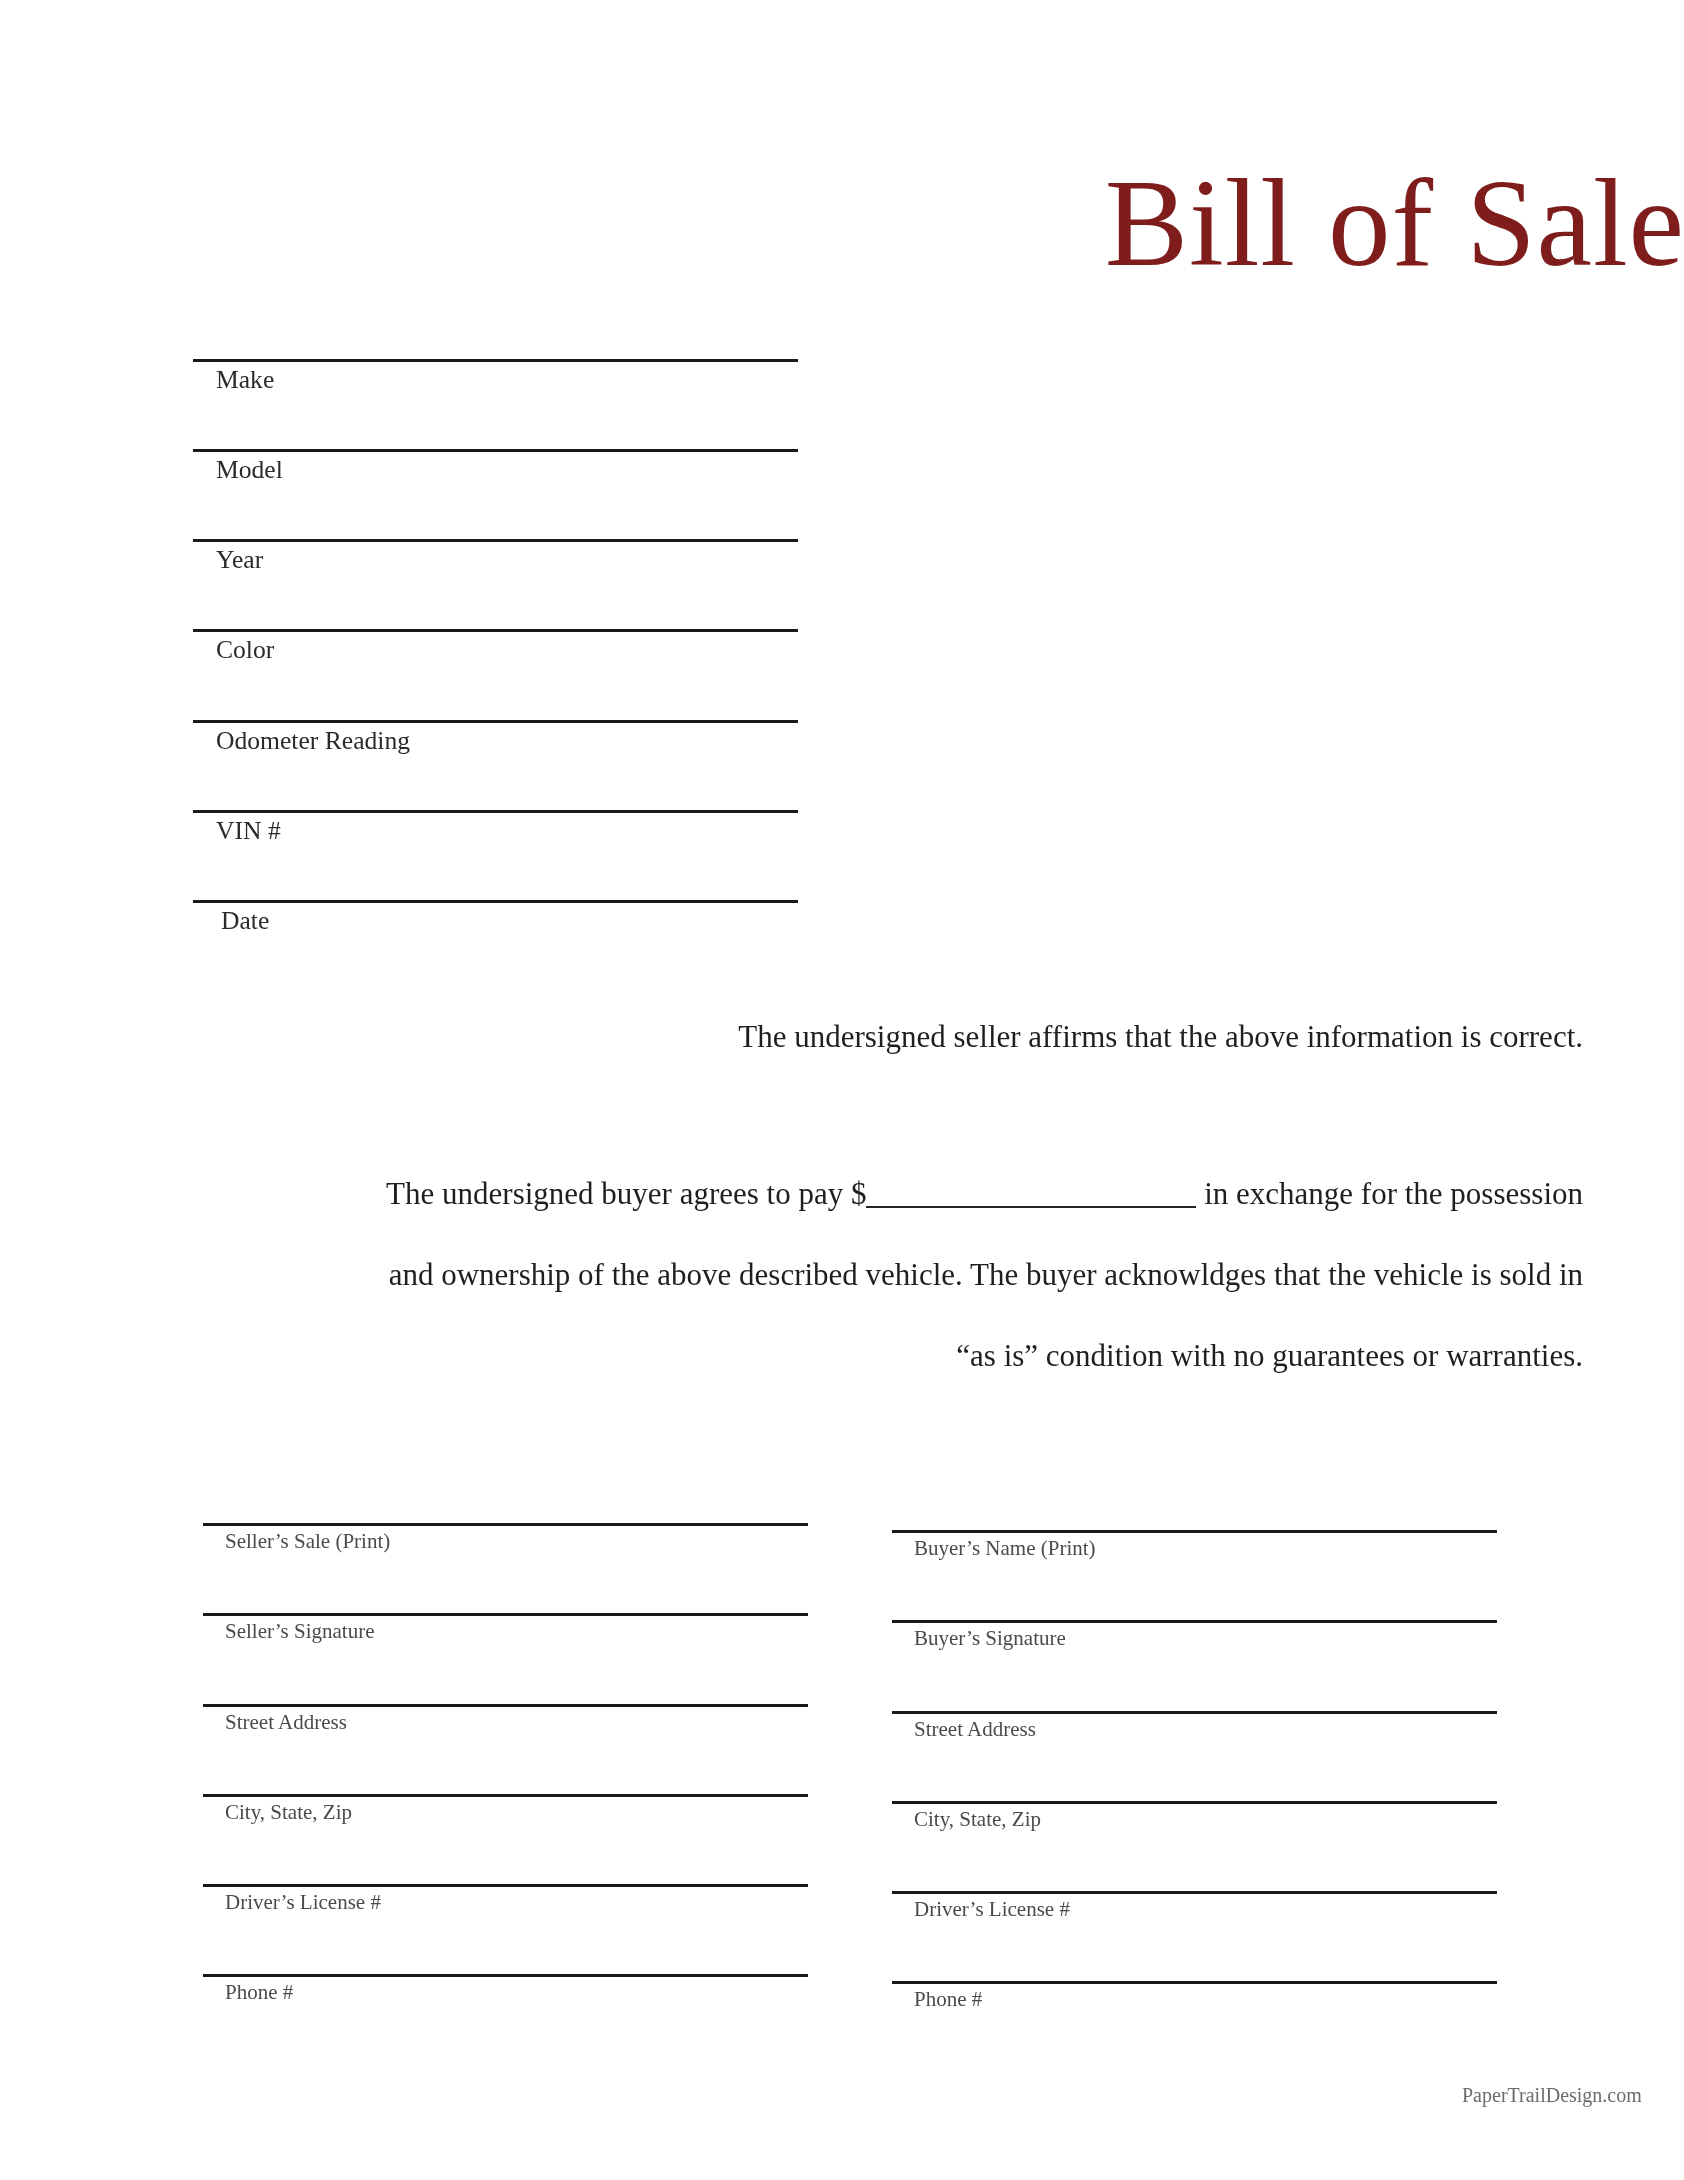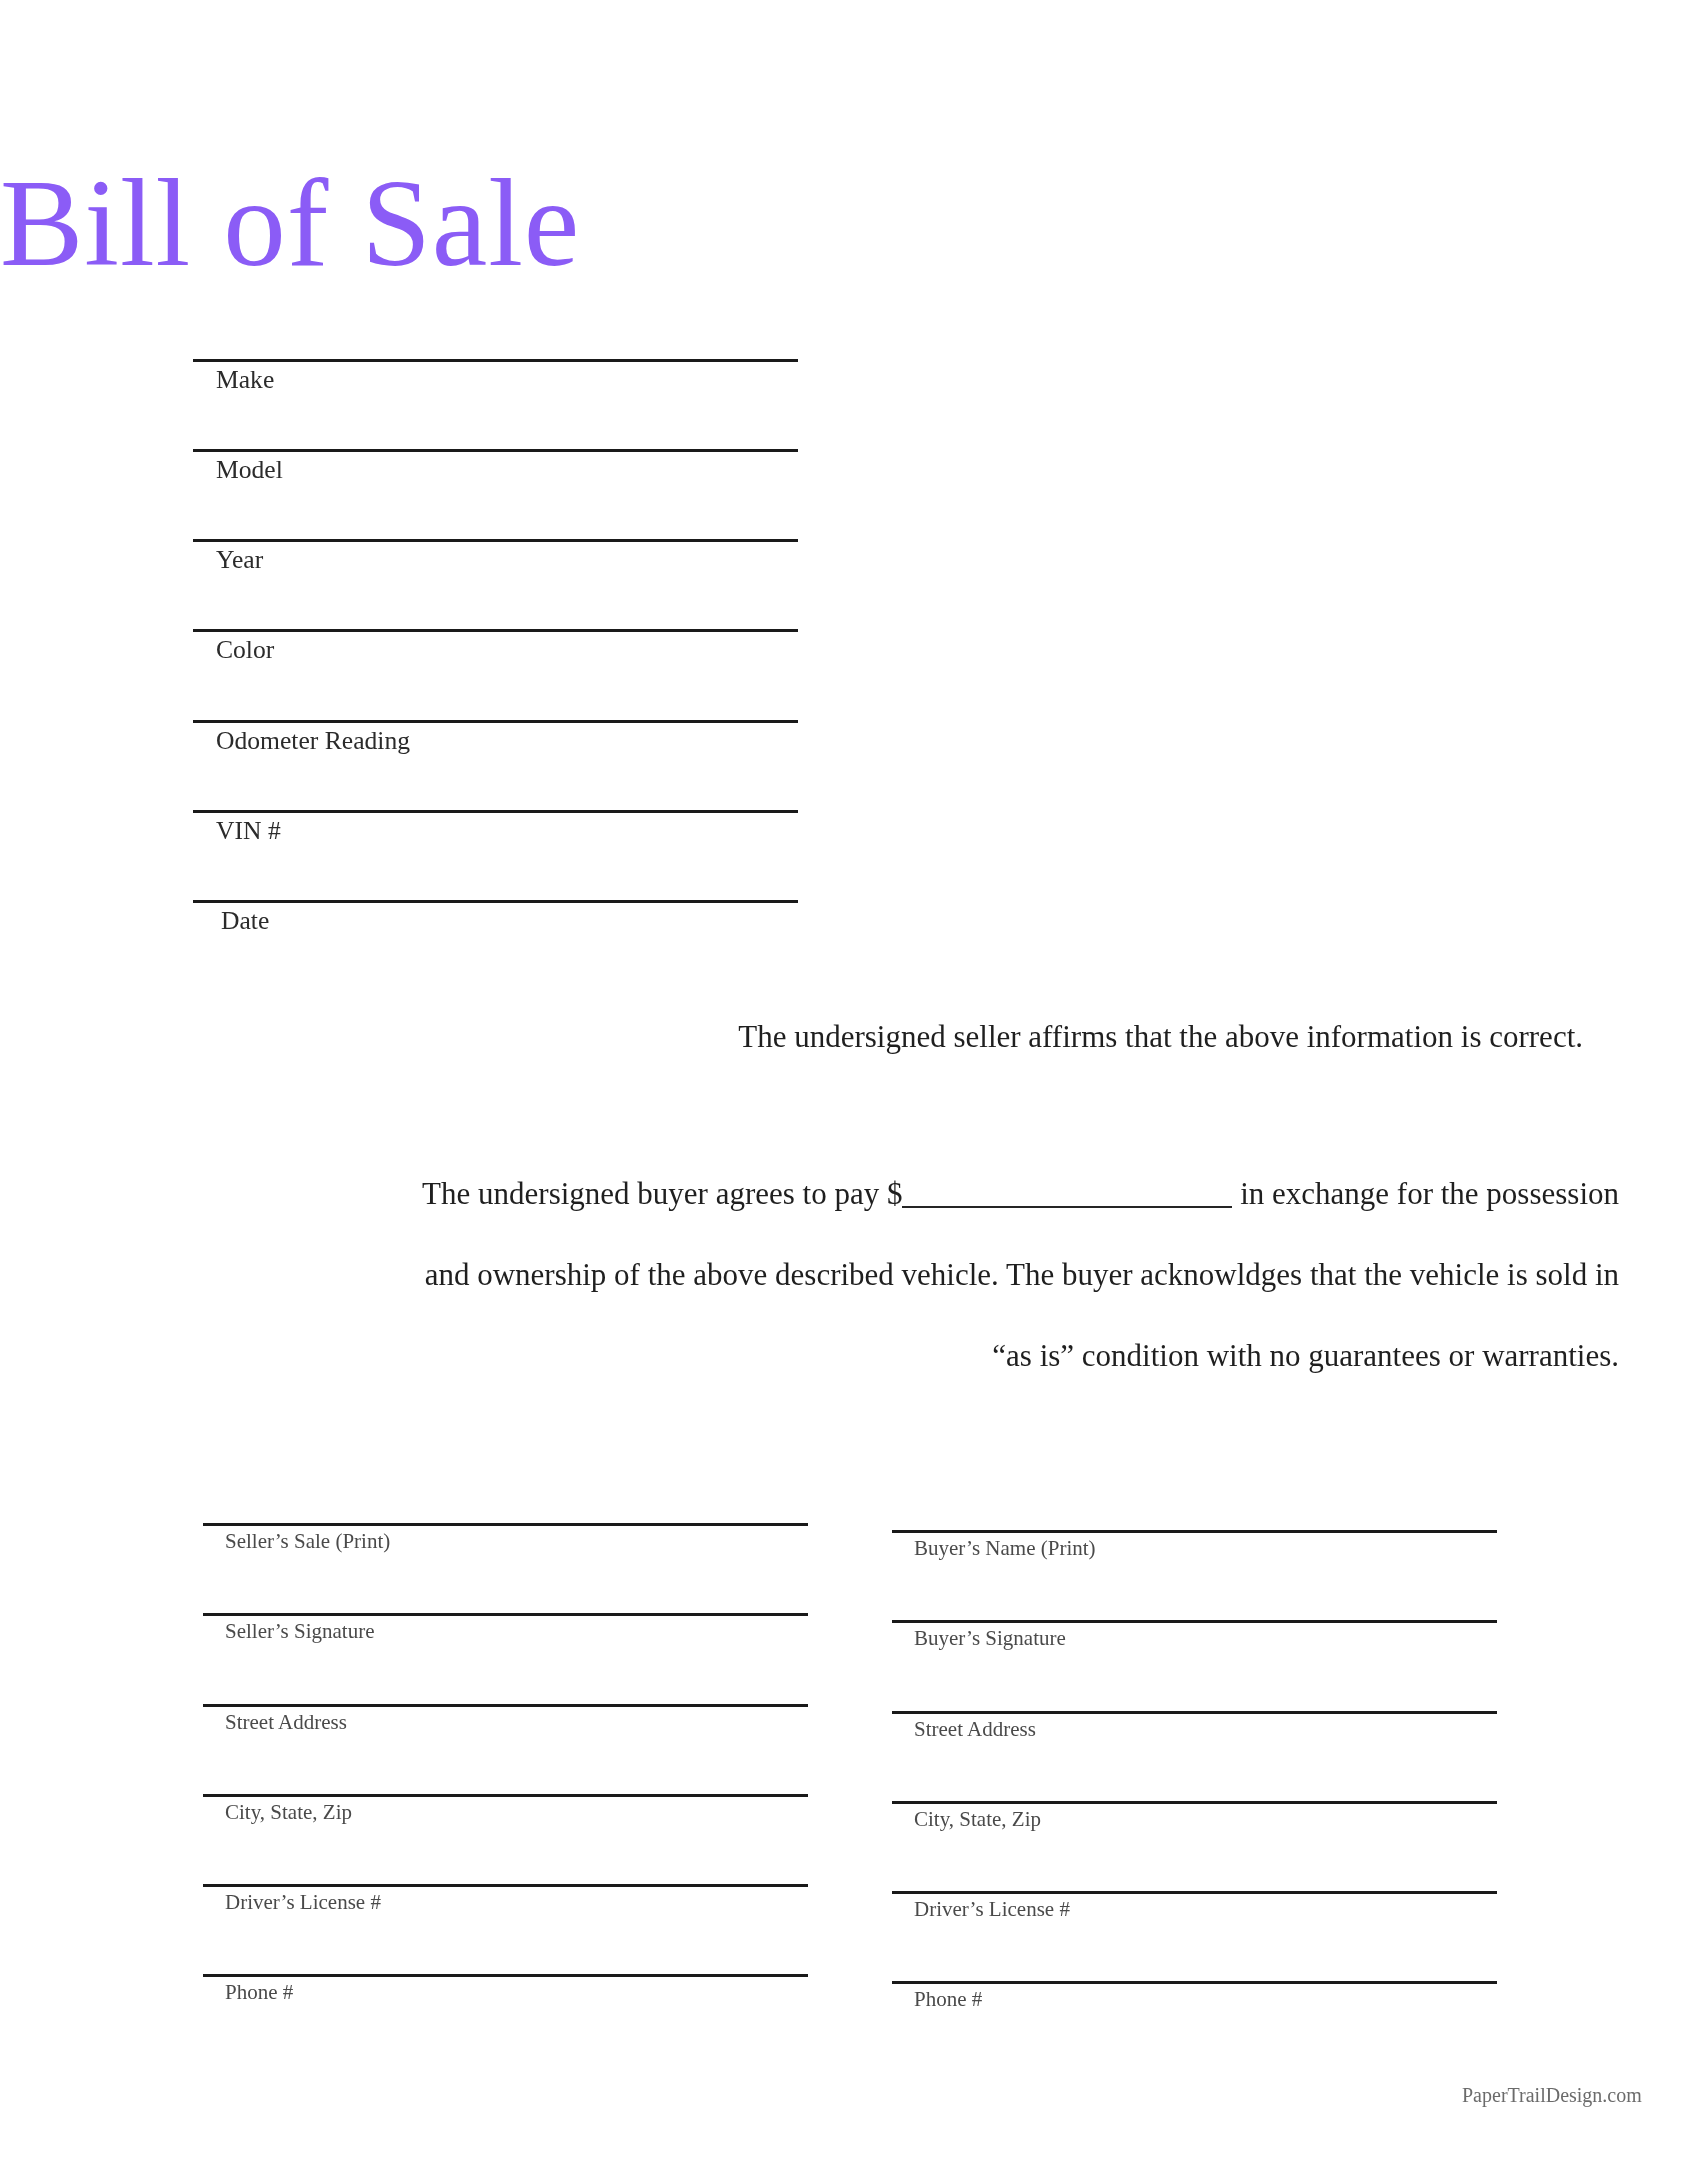--- a/index.html
+++ b/index.html
@@ -14,25 +14,25 @@
     background: #ffffff;
     font-family: "Liberation Serif", "DejaVu Serif", serif;
     overflow: hidden;
   }
   .title {
     position: absolute;
     top: 152px;
     left: 0;
     width: 100%;
     margin: 0;
-    text-align: left;
+    text-align: right;
     font-size: 125px;
     font-weight: normal;
     line-height: 1.15;
-    color: #8b5cf6;
+    color: #7f1d1d;
     letter-spacing: 0.9px;
   }
   
   .field {
     position: absolute;
     border-top: 3.4px solid #1a1a1a;
   }
   .vehicle-field {
     left: 193px;
     width: 605px;
@@ -67,21 +67,20 @@
     color: #1f1f1f;
     text-align: right;
   }
   .p1 {
     top: 1019px;
     line-height: 1.15;
   }
   .p2 {
     top: 1153px;
     line-height: 81px;
-    margin-left: 36px;
   }
   .blank-line {
     display: inline-block;
     width: 330px;
     height: 0;
     border-bottom: 2.6px solid #252525;
     position: relative;
     top: 4.3px;
   }
   .footer {

